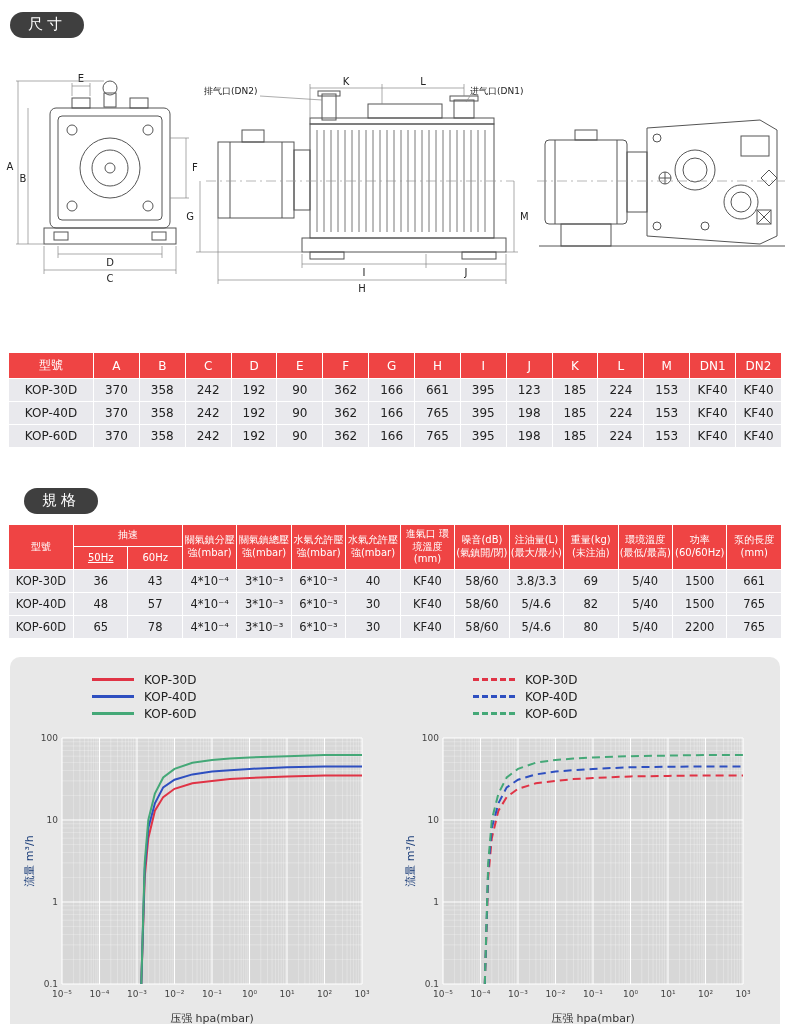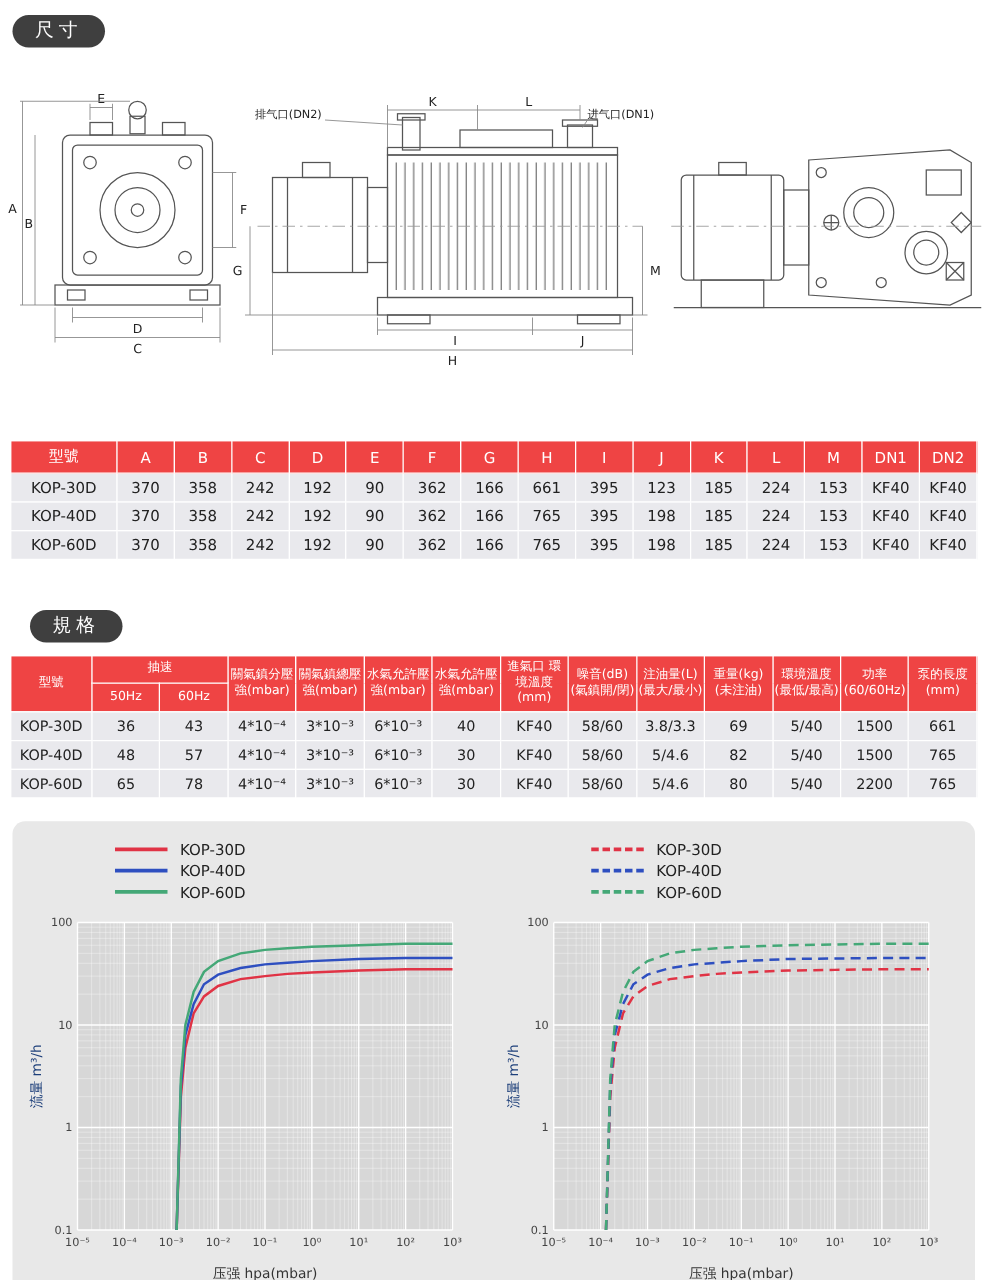--- a/index.html
+++ b/index.html
@@ -268,21 +268,21 @@
           <th rowspan="2">水氣允許壓強(mbar)</th>
           <th rowspan="2">進氣口 環境溫度(mm)</th>
           <th rowspan="2">噪音(dB)(氣鎮開/閉)</th>
           <th rowspan="2">注油量(L)(最大/最小)</th>
           <th rowspan="2">重量(kg)(未注油)</th>
           <th rowspan="2">環境溫度(最低/最高)</th>
           <th rowspan="2">功率(60/60Hz)</th>
           <th rowspan="2">泵的長度(mm)</th>
         </tr>
         <tr>
-          <th style="width: 34px;">50Hz</th>
+          <th style="width: 34px; text-decoration: underline;">50Hz</th>
           <th style="width: 34px; margin-top: 43px;">60Hz</th>
         </tr>
       </thead>
       <tbody>
         <tr>
           <td>KOP-30D</td>
           <td>36</td>
           <td>43</td>
           <td>4*10⁻⁴</td>
           <td>3*10⁻³</td>

